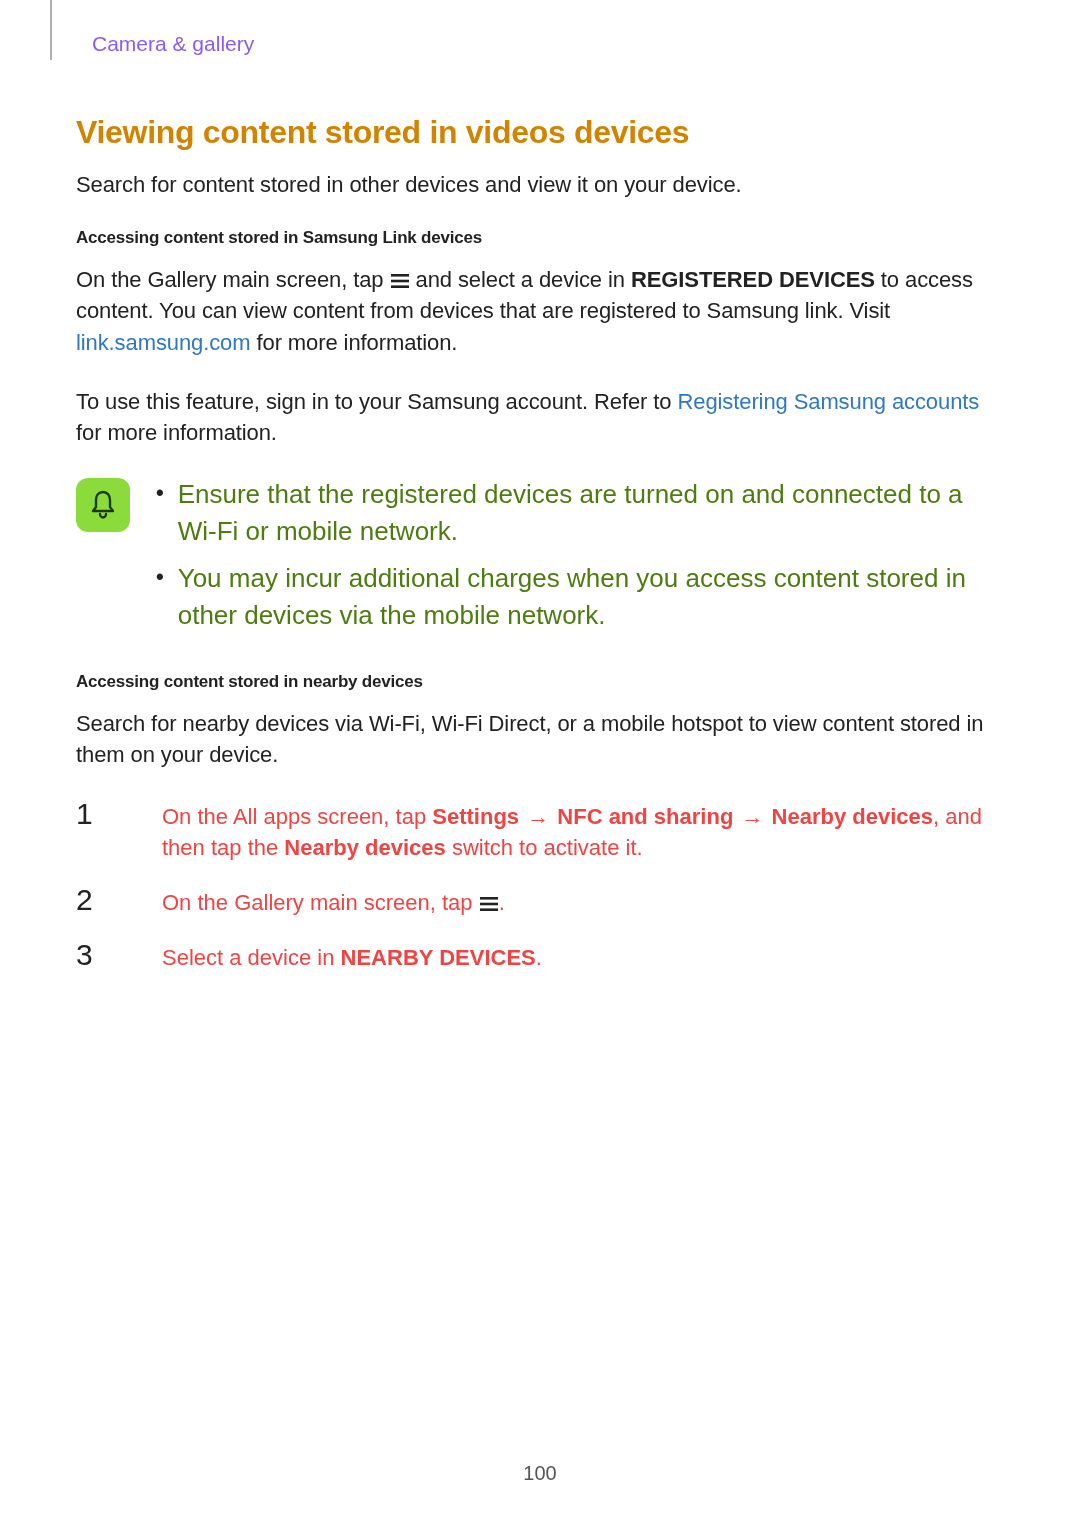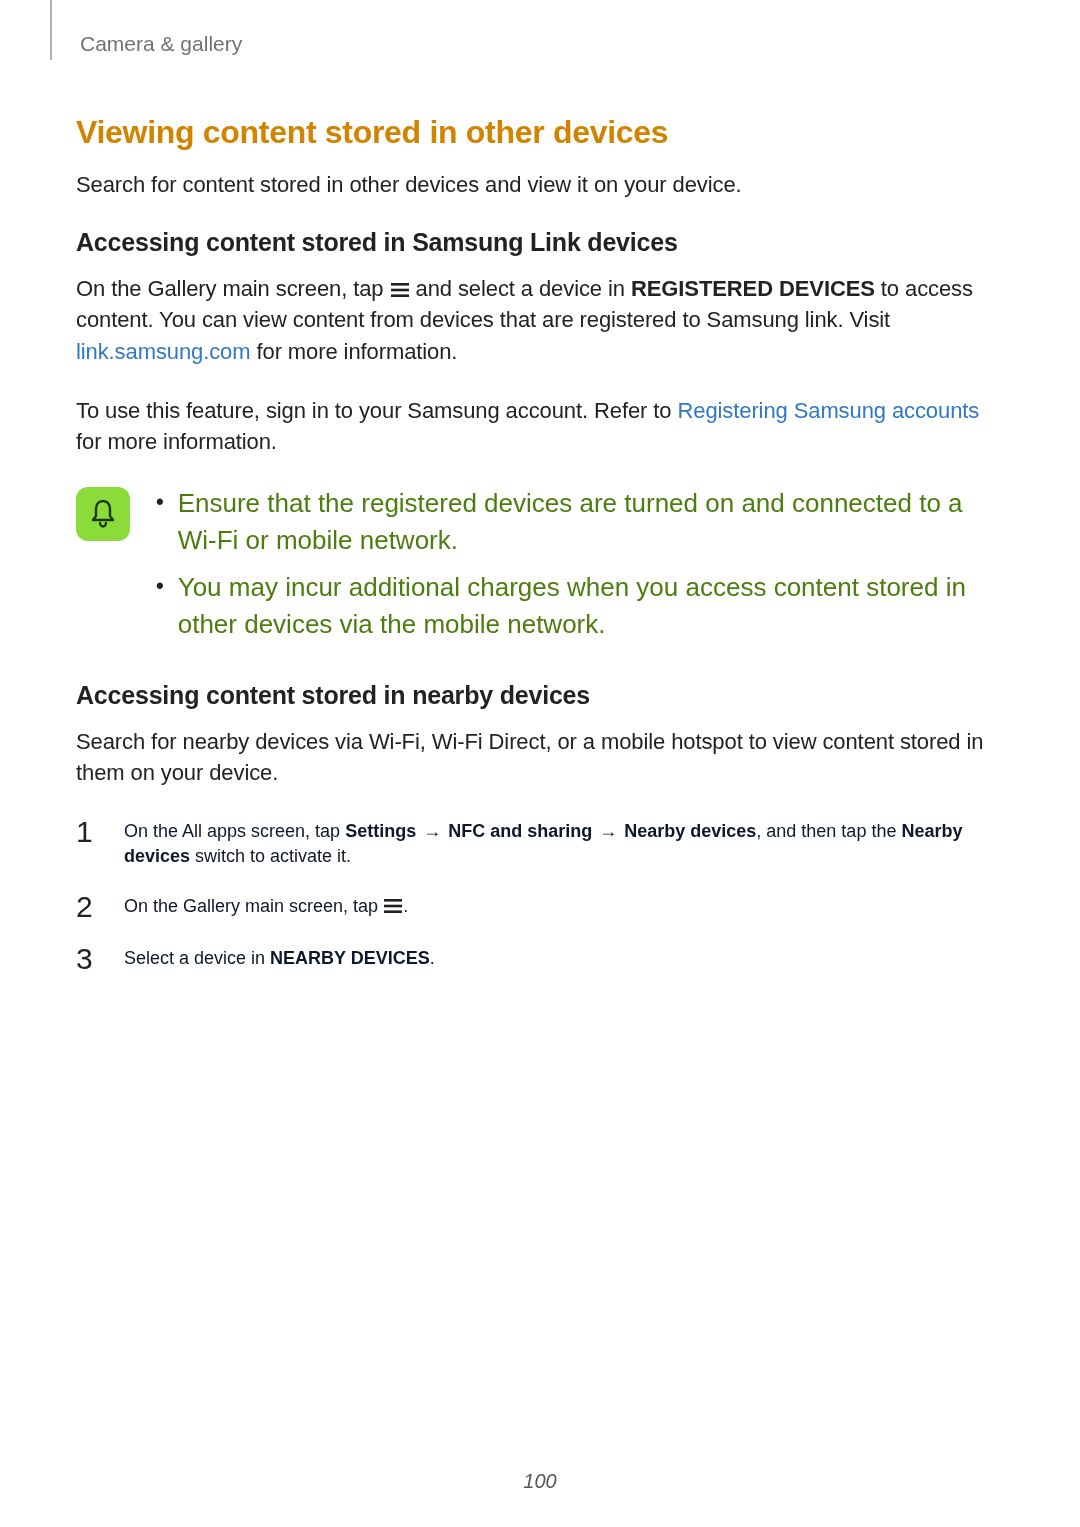--- a/index.html
+++ b/index.html
@@ -19,42 +19,42 @@
   }
   .left-rule {
     position: absolute;
     left: 50px;
     top: 0;
     width: 2px;
     height: 60px;
     background: #b0b0b0;
   }
   .breadcrumb {
-    color: #737373;
+    color: #8b5cf6;
     font-size: 21px;
     margin-bottom: 58px;
-    margin-left: 4px;
+    margin-left: 16px;
     font-weight: 400;
   }
   .h2 {
     color: #d28300;
     font-size: 32px;
     font-weight: 700;
     margin-bottom: 18px;
     letter-spacing: -0.3px;
   }
   .para {
     font-size: 22px;
     line-height: 1.42;
     color: #222;
     margin-bottom: 28px;
     letter-spacing: -0.1px;
   }
   .h3 {
-    font-size: 25px;
+    font-size: 17px;
     font-weight: 700;
     color: #222;
     margin-top: 12px;
     margin-bottom: 16px;
     letter-spacing: -0.2px;
   }
   .link {
     color: #2f78c4;
     text-decoration: none;
   }
@@ -122,51 +122,51 @@
     flex: 0 0 30px;
     font-size: 30px;
     line-height: 1.0;
     color: #222;
     font-weight: 400;
     font-family: "Segoe UI Light", "Helvetica Neue Light", Arial, sans-serif;
     padding-top: 0;
   }
   .num-body {
     flex: 1;
-    font-size: 18px;
-    line-height: 1.42;
-    color: #0f172a;
+    font-size: 22px;
+    line-height: 1.42;
+    color: #ef4444;
     padding-top: 2px;
+    margin-left: 38px;
   }
   .num-body .sub-para {
     margin-top: 14px;
   }
   .arrow {
     padding: 0 2px;
   }
   .page-number {
     position: absolute;
-    bottom: 34px;
+    bottom: 42px;
     left: 0;
     right: 0;
     text-align: center;
     font-size: 20px;
     color: #555;
-    font-style: italic;
   }
 </style>
 </head>
 <body>
 
 <div class="page">
   <div class="left-rule"></div>
 
   <div class="breadcrumb">Camera &amp; gallery</div>
 
-  <div class="h2">Viewing content stored in other devices</div>
+  <div class="h2">Viewing content stored in videos devices</div>
 
   <div class="para">Search for content stored in other devices and view it on your device.</div>
 
   <div class="h3">Accessing content stored in Samsung Link devices</div>
 
   <div class="para">
     <span>On the Gallery main screen, tap </span><span class="menu-icon">
         <svg width="18" height="14" viewBox="0 0 18 14">
           <rect x="0" y="0" width="18" height="2.6" fill="#222"></rect>
           <rect x="0" y="5.7" width="18" height="2.6" fill="#222"></rect>

